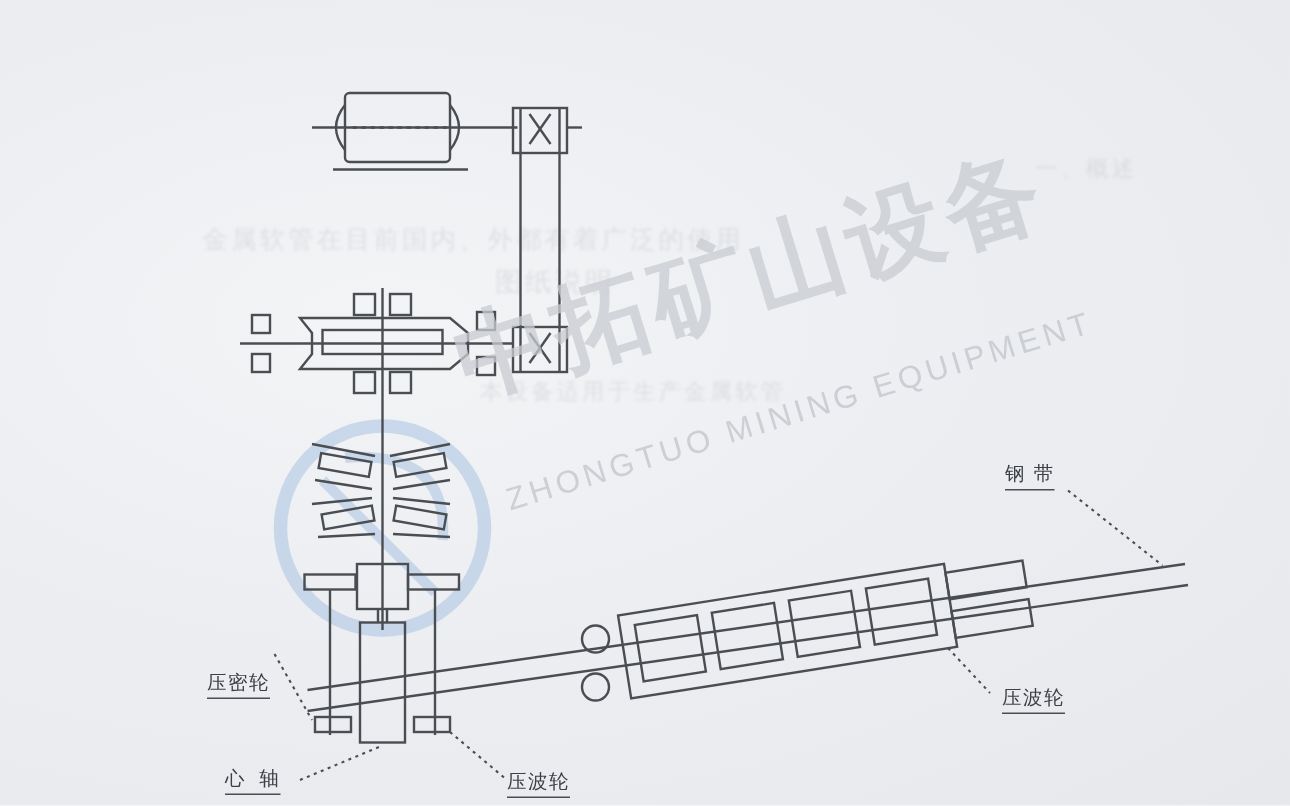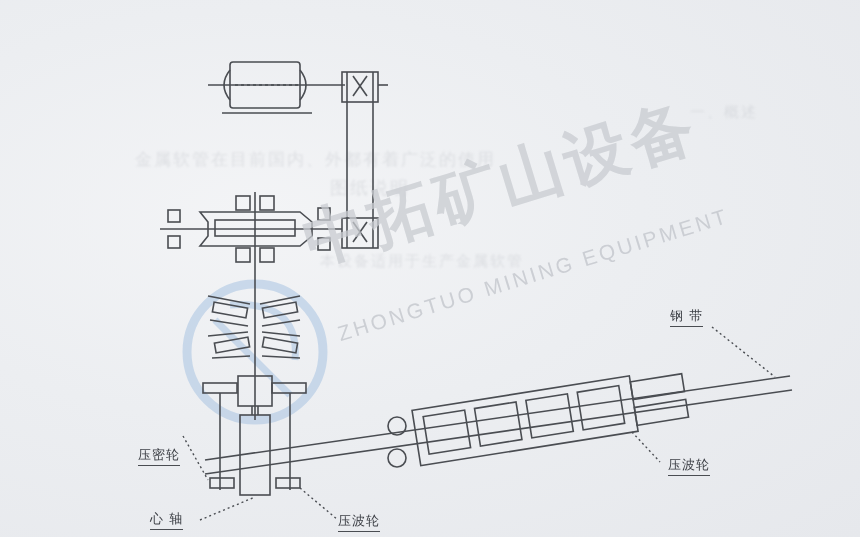--- a/index.html
+++ b/index.html
@@ -122,15 +122,15 @@
       </g>
     </g>
   </svg>
 
   <div class="wm-cn">中拓矿山设备</div>
   <div class="wm-en">ZHONGTUO MINING EQUIPMENT</div>
 
   <div class="label" style="left:670px;top:307px;">钢 带</div>
   <div class="label" style="left:668px;top:456px;">压波轮</div>
   <div class="label" style="left:138px;top:427px;margin-top:19px;">压密轮</div>
-  <div class="label" style="left:150px;top:510px;">心 轴</div>
+  <div class="label" style="left:150px;top:510px;font-family:Liberation Mono, monospace;">心 轴</div>
   <div class="label" style="left:338px;top:512px;">压波轮</div>
 </div>
 
 </body></html>

